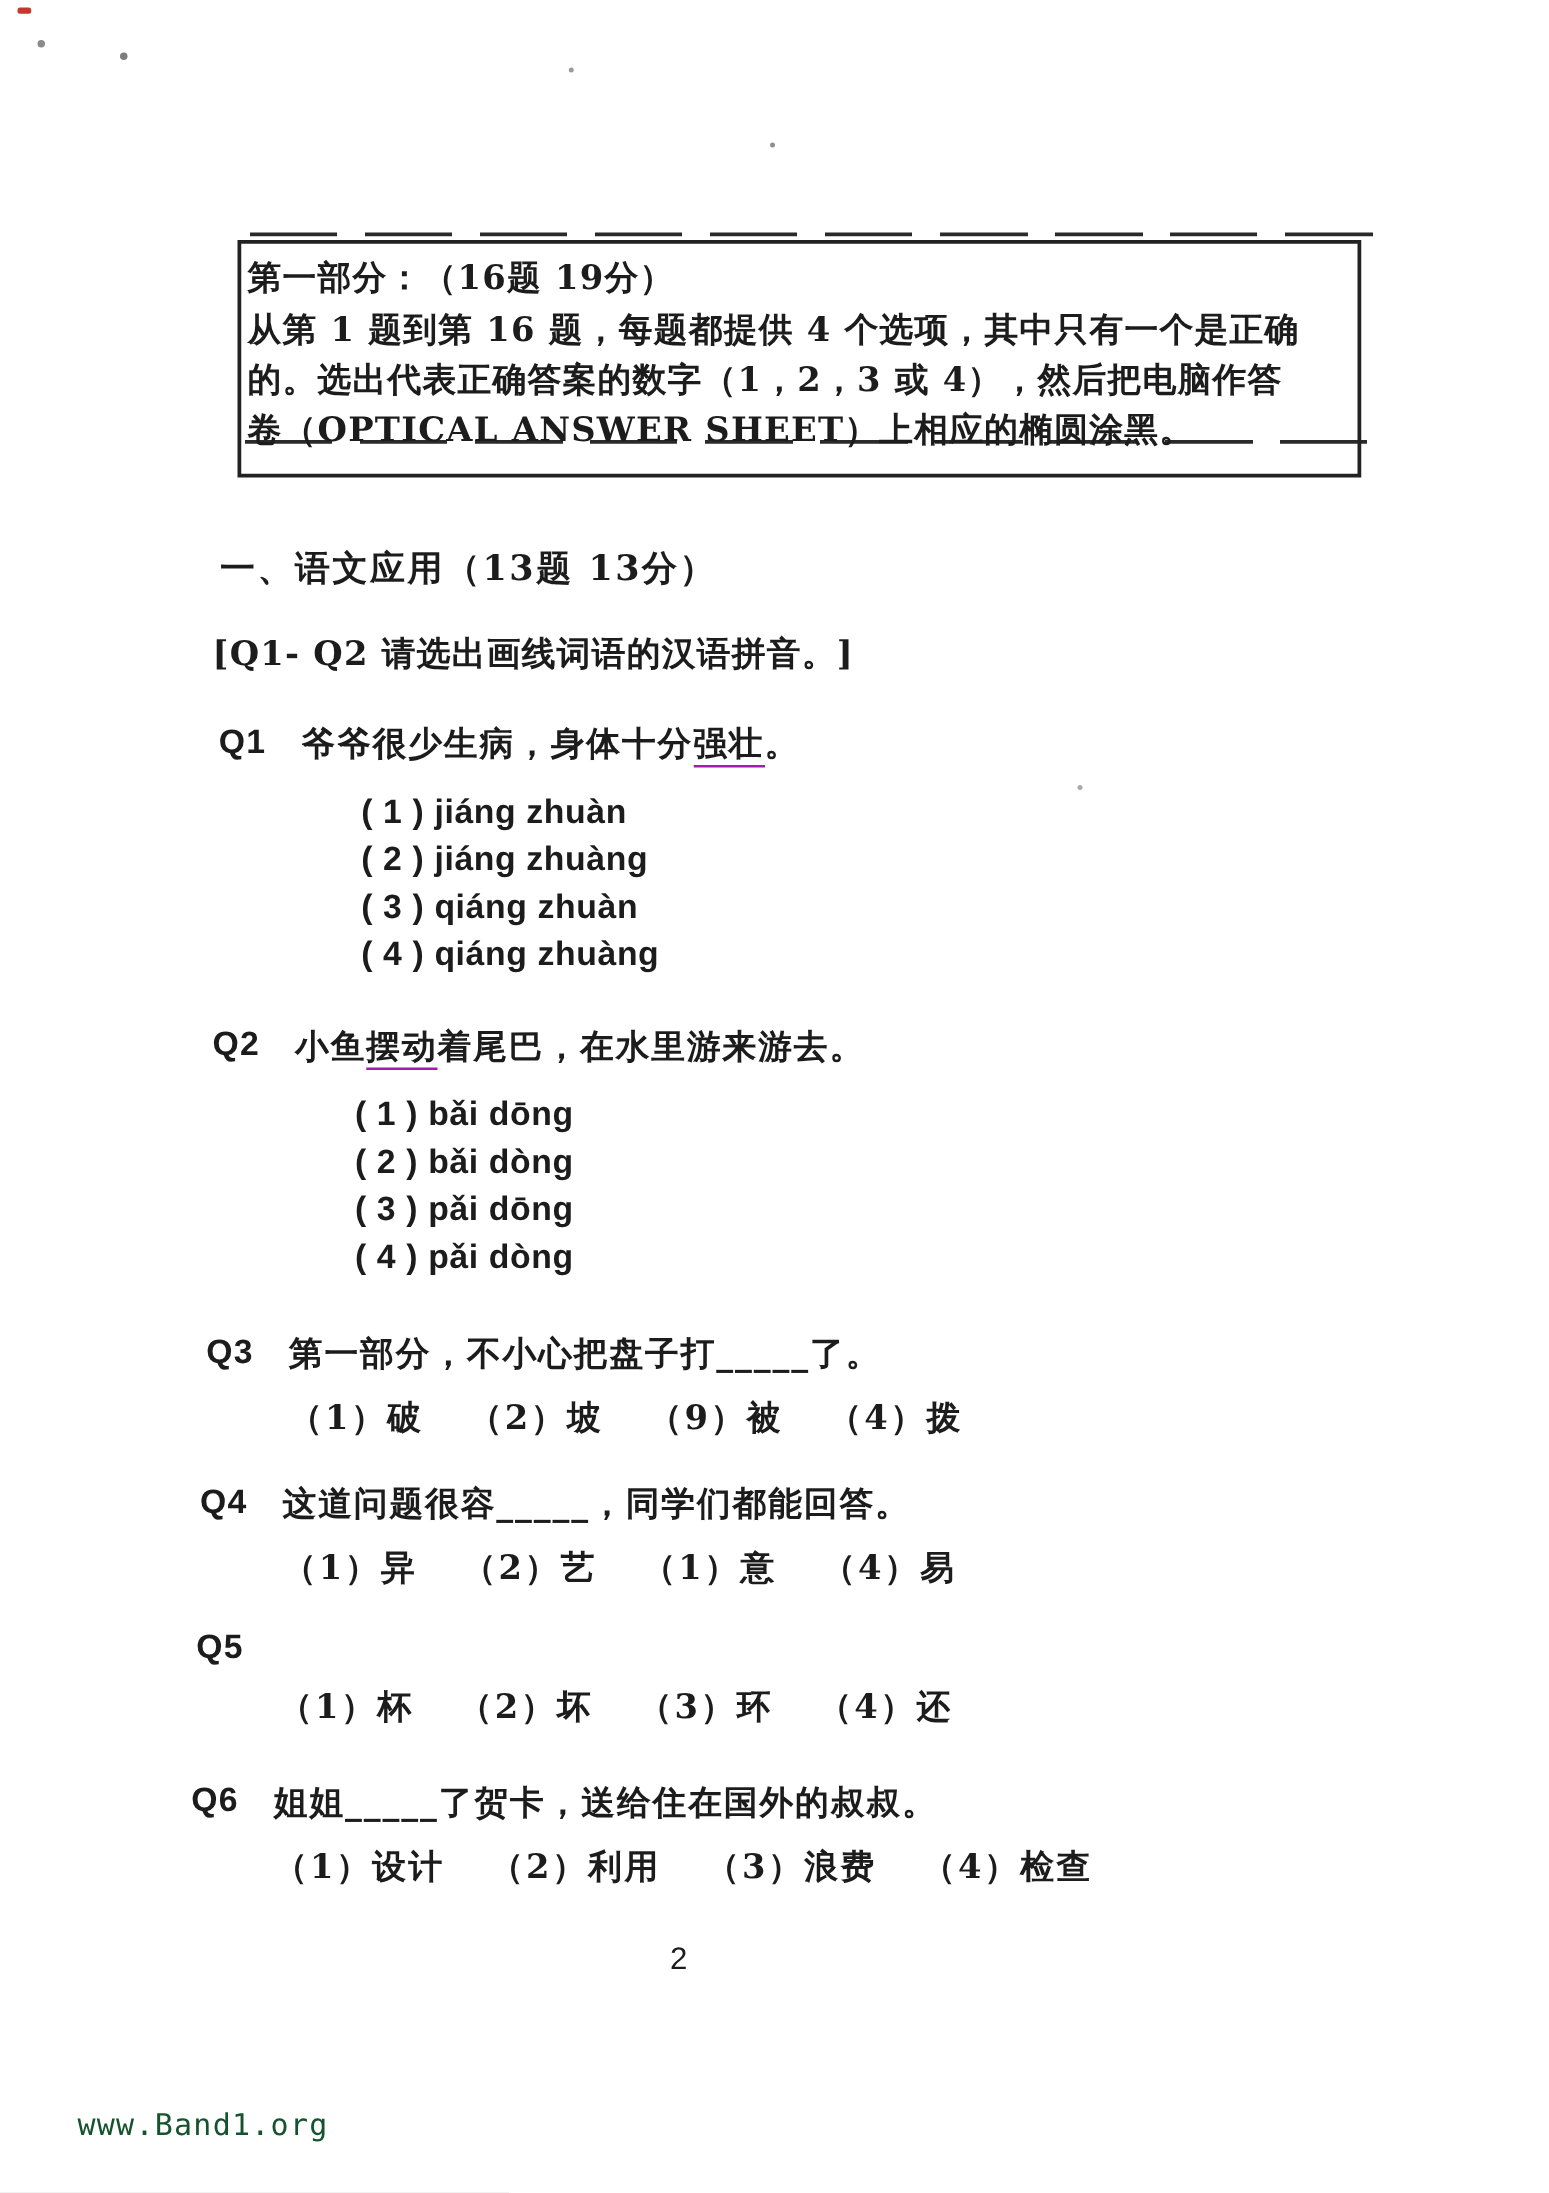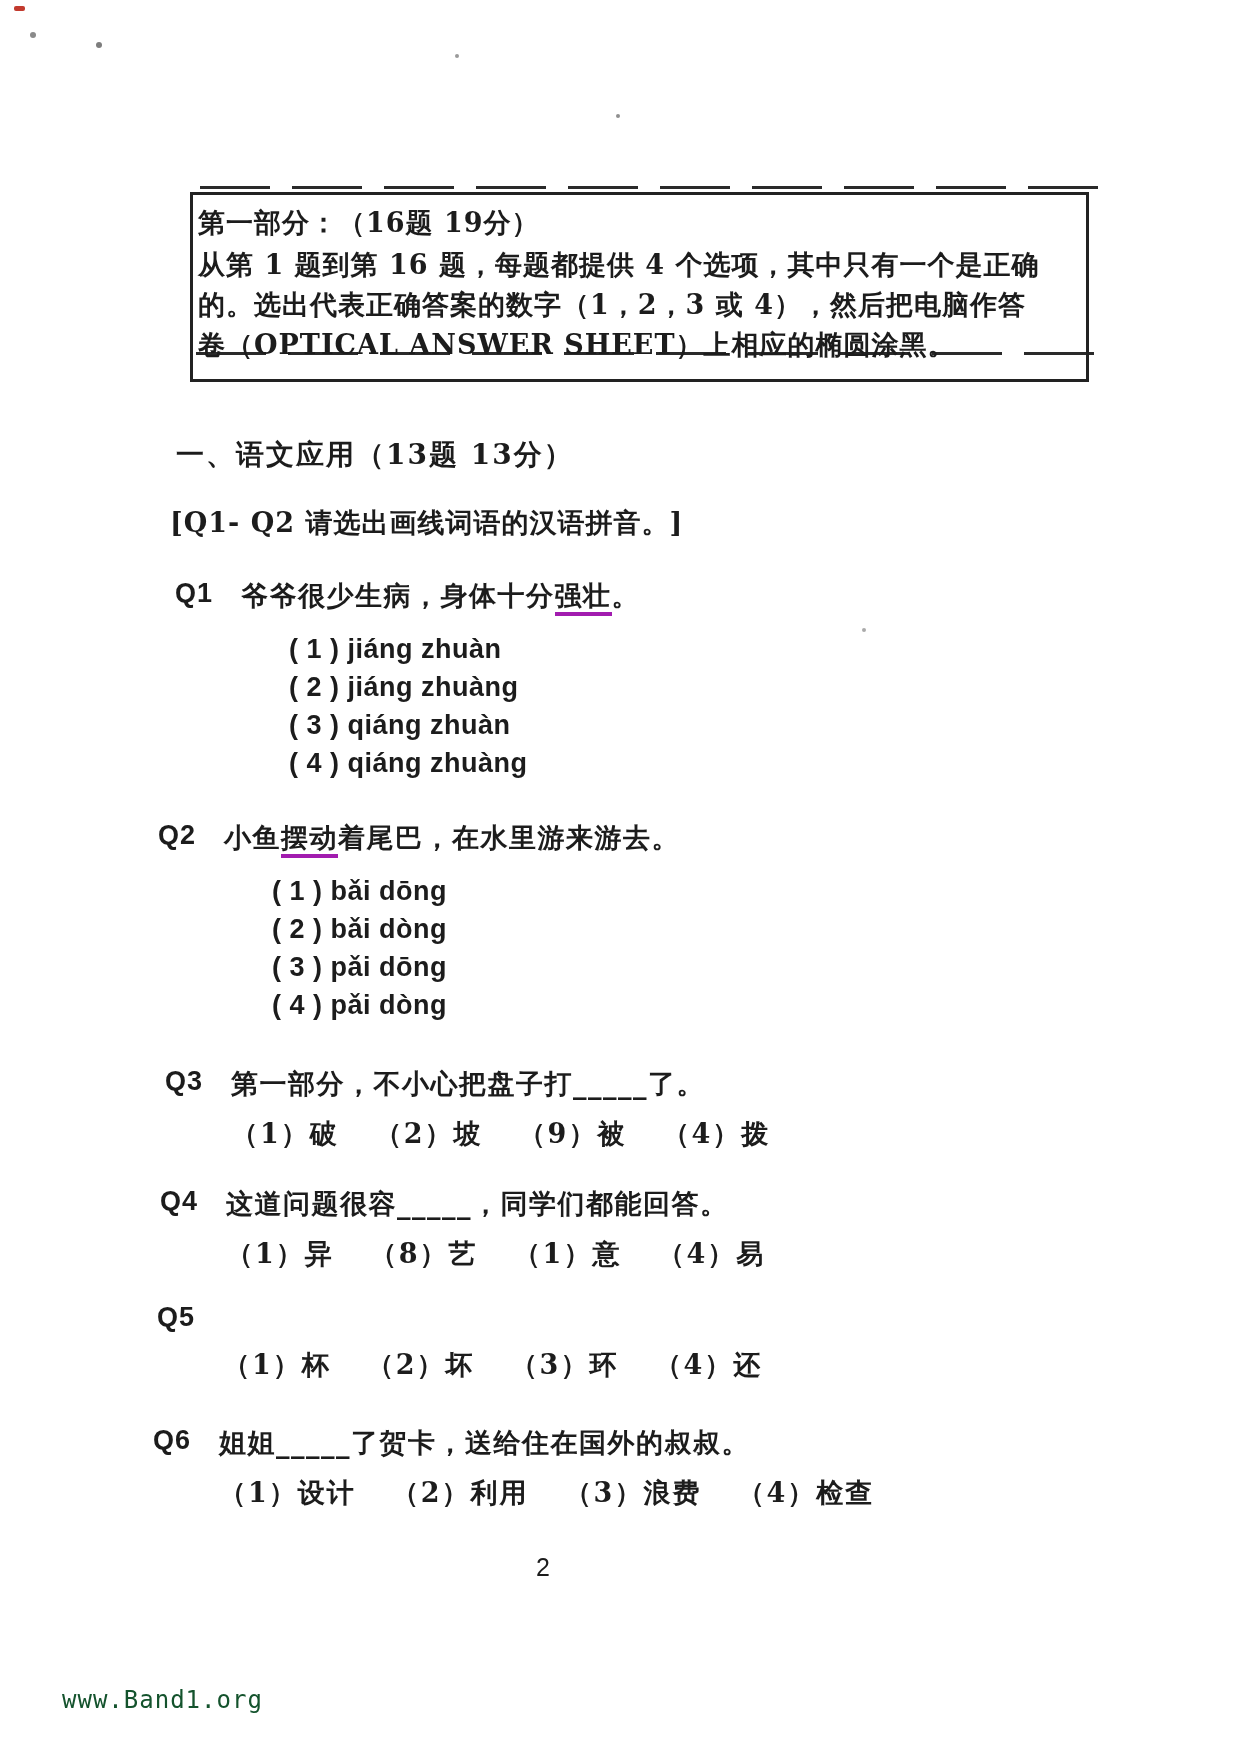--- a/index.html
+++ b/index.html
@@ -39,21 +39,21 @@
   }
   
   .question{position:absolute;font-size:27px;}
   .qrow{display:flex;align-items:flex-start;}
   .qlabel{
     font-family:"Liberation Sans", sans-serif;
     font-weight:700;width:66px;flex:0 0 66px;
     letter-spacing:1px;
   }
   .qstem{font-weight:600;letter-spacing:1.5px;line-height:36px;}
-  .ul{border-bottom:4px solid #a21caf;padding-bottom:1px;}
+  .ul{border-bottom:2px solid #a21caf;padding-bottom:1px;}
   .opts-v{margin:16px 0 0 66px;}
   .opts-v .opt{
     font-family:"Liberation Sans", sans-serif;
     font-size:27px;line-height:38px;
     font-weight:600;letter-spacing:0.5px;margin-left:48px;
   }
   .opts-h{margin:14px 0 0 66px;display:flex;gap:36px;}
   .opts-h .opt{
     font-weight:600;letter-spacing:2px;white-space:nowrap;
   }
@@ -102,21 +102,21 @@
       <span class="qstem cn"><span>爷爷很少生病，身体十分</span><span class="ul">强壮</span><span>。</span></span>
     </div>
     <div class="opts-v">
       <div class="opt">( 1 ) jiáng zhuàn</div>
       <div class="opt">( 2 ) jiáng zhuàng</div>
       <div class="opt">( 3 ) qiáng zhuàn</div>
       <div class="opt">( 4 ) qiáng zhuàng</div>
     </div>
   </div>
 
-  <div class="question" style="left:158px;top:820px;">
+  <div class="question" style="left:170px;top:820px;">
     <div class="qrow">
       <span class="qlabel">Q2</span>
       <span class="qstem cn"><span>小鱼</span><span class="ul">摆动</span><span>着尾巴，在水里游来游去。</span></span>
     </div>
     <div class="opts-v">
       <div class="opt">( 1 ) bǎi dōng</div>
       <div class="opt">( 2 ) bǎi dòng</div>
       <div class="opt">( 3 ) pǎi dōng</div>
       <div class="opt">( 4 ) pǎi dòng</div>
     </div>
@@ -135,21 +135,21 @@
     </div>
   </div>
 
   <div class="question" style="left:160px;top:1186px;">
     <div class="qrow">
       <span class="qlabel">Q4</span>
       <span class="qstem cn"><span>这道问题很容_____，同学们都能回答。</span></span>
     </div>
     <div class="opts-h cn">
       <span class="opt">（1）异</span>
-      <span class="opt">（8）艺</span>
+      <span class="opt">（2）艺</span>
       <span class="opt">（1）意</span>
       <span class="opt">（4）易</span>
     </div>
   </div>
 
   <div class="question" style="left:157px;top:1302px;">
     <div class="qrow">
       <span class="qlabel">Q5</span>
     </div>
     <div class="opts-h cn">

